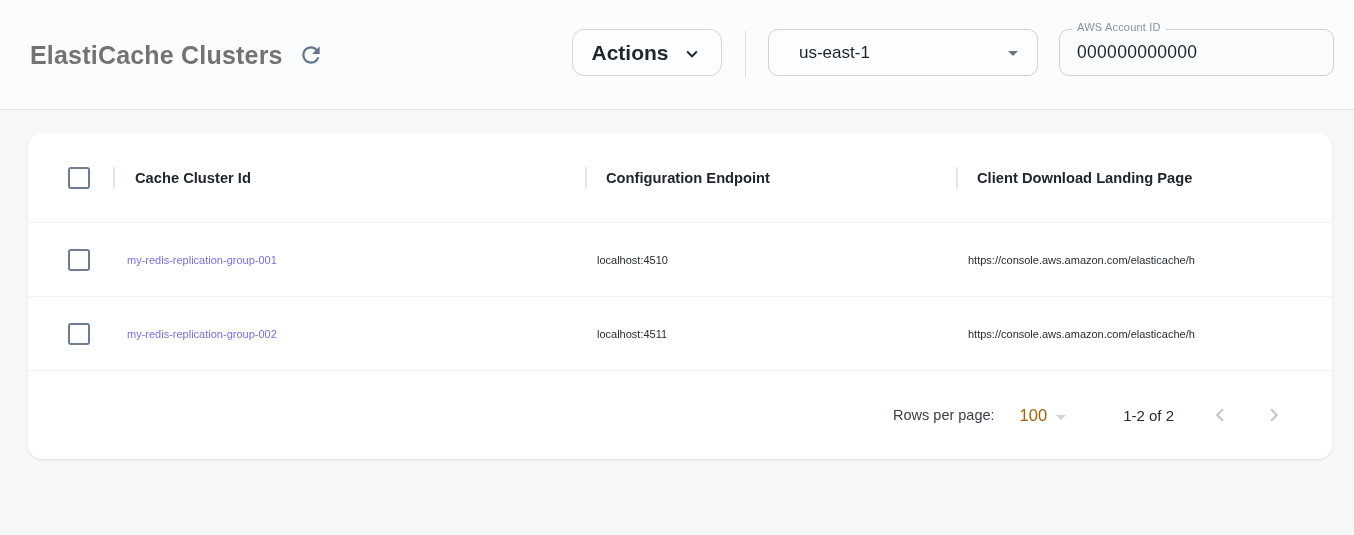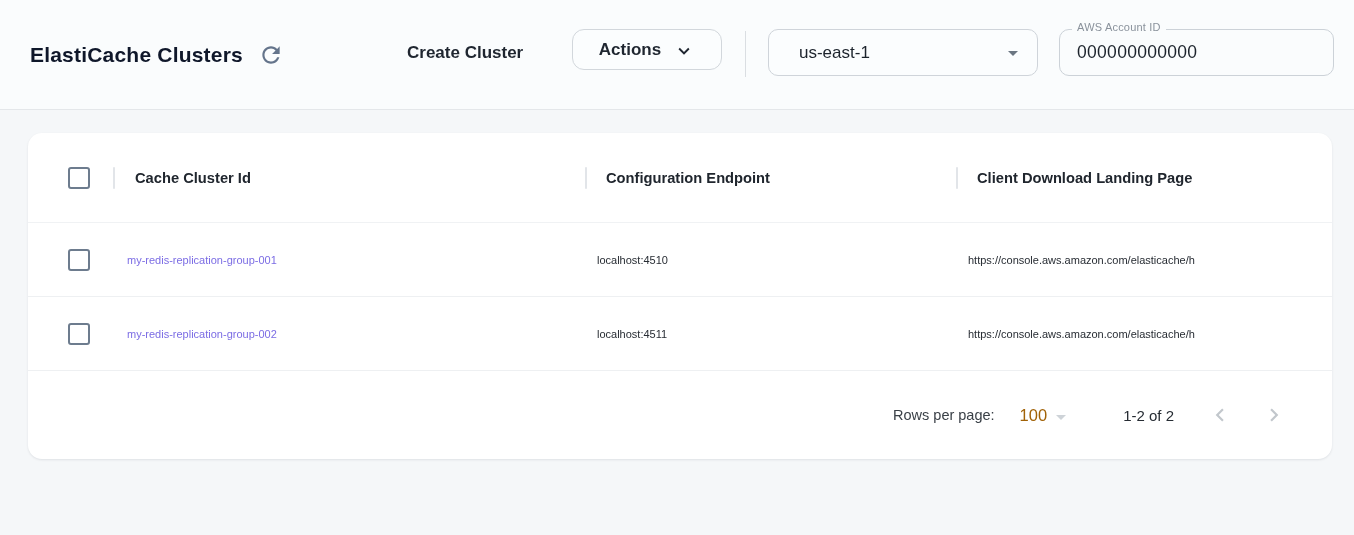--- a/index.html
+++ b/index.html
@@ -8,33 +8,33 @@
     background:#f5f7f9;
     font-family:"Liberation Sans",sans-serif;
     -webkit-font-smoothing:antialiased;
   }
   
   .topbar{
     position:absolute;top:0;left:0;width:1354px;height:110px;
     background:#fafcfd;border-bottom:1px solid #e4e7ea;box-sizing:border-box;
   }
   .title-wrap{position:absolute;left:30px;top:0;height:110px;display:flex;align-items:center;gap:14px;}
-  .page-title{font-size:21px;font-weight:700;color:#0f172a;letter-spacing:.2px;}
+  .page-title{font-size:25px;font-weight:700;color:#737373;letter-spacing:.2px;}
   .icon-btn{background:none;border:none;padding:0;cursor:pointer;display:flex;align-items:center;justify-content:center;}
   .refresh-btn{width:28px;height:28px;color:#64748b;}
   .create-btn{
     position:absolute;left:399px;top:31px;height:44px;
     display:flex;align-items:center;background:none;border:none;padding:0 8px;
     font-family:inherit;font-size:17px;font-weight:600;color:#1f2630;cursor:pointer;
   }
   .actions-btn{
-    position:absolute;left:572px;top:29px;width:150px;height:41px;box-sizing:border-box;
+    position:absolute;left:572px;top:29px;width:150px;height:47px;box-sizing:border-box;
     border:1px solid #d2d7dc;border-radius:12px;background:#fbfdfe;
     display:flex;align-items:center;justify-content:center;gap:12px;
-    font-family:inherit;font-size:17px;font-weight:600;color:#1f2630;cursor:pointer;
+    font-family:inherit;font-size:21px;font-weight:600;color:#1f2630;cursor:pointer;
   }
   .actions-btn svg{margin-top:2px;}
   .topbar-divider{position:absolute;left:745px;top:31px;width:1px;height:46px;background:#dadee2;}
   .region-select{
     position:absolute;left:768px;top:29px;width:270px;height:47px;box-sizing:border-box;
     border:1px solid #cfd4da;border-radius:10px;background:#fbfdfe;
     display:flex;align-items:center;padding-left:30px;cursor:pointer;
     font-size:17px;color:#1c232c;
   }
   .region-caret{position:absolute;right:12px;top:50%;transform:translateY(-50%);color:#6b7682;display:flex;}
@@ -109,21 +109,20 @@
     <h1 class="page-title" style="margin:0">ElastiCache Clusters</h1>
     <button class="icon-btn refresh-btn">
       <span style="display:flex;">
         <svg width="26" height="26" viewBox="0 0 24 24">
             <path fill="currentColor" d="M17.65 6.35C16.2 4.9 14.21 4 12 4c-4.42 0-7.99 3.58-7.99 8s3.57 8 7.99 8c3.73 0 6.84-2.55 7.73-6h-2.08c-.82 2.33-3.04 4-5.65 4-3.31 0-6-2.69-6-6s2.69-6 6-6c1.66 0 3.14.69 4.22 1.78L13 11h7V4l-2.35 2.35z"></path>
           </svg>
       </span>
     </button>
   </div>
 
-  <button class="create-btn">Create Cluster</button>
 
   <button class="actions-btn">
     <span>Actions</span>
     <span style="display:flex;">
       <svg width="22" height="22" viewBox="0 0 24 24">
           <path fill="#1f2630" d="M7.41 8.59 12 13.17l4.59-4.58L18 10l-6 6-6-6 1.41-1.41z"></path>
         </svg>
     </span>
   </button>
 

